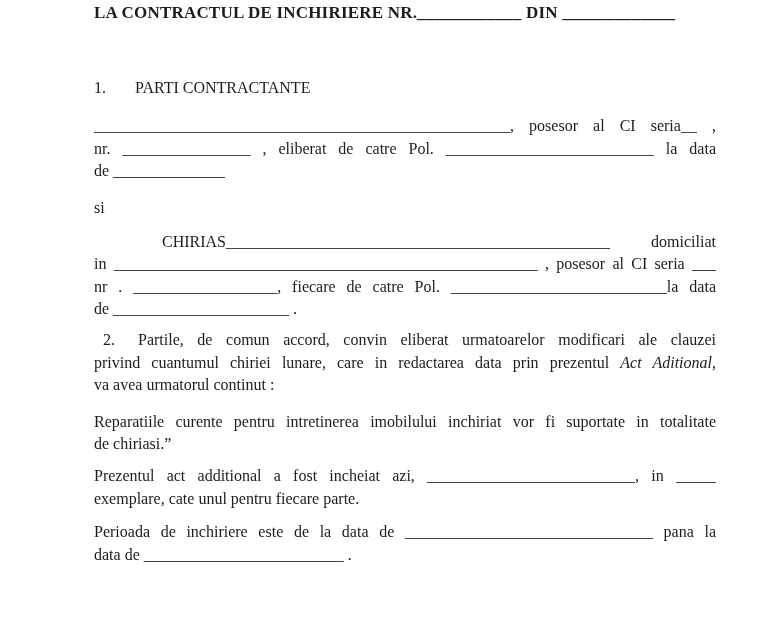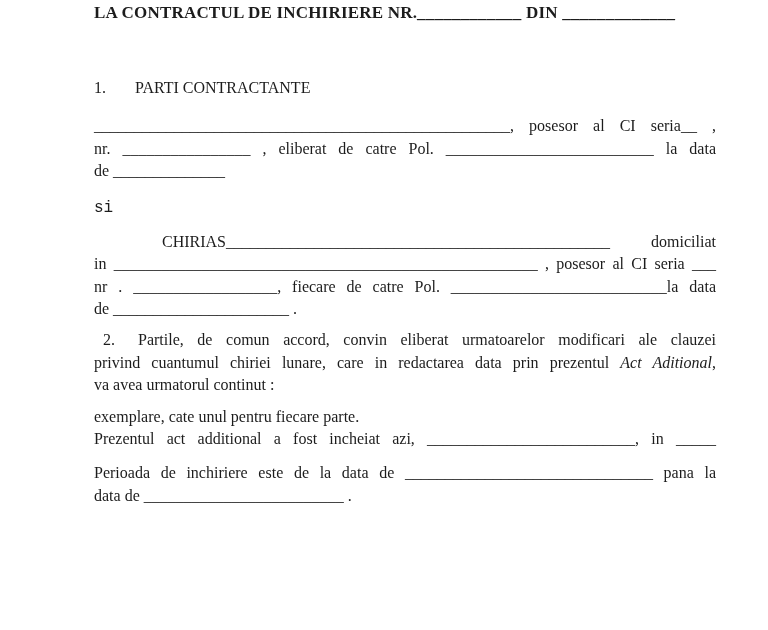--- a/index.html
+++ b/index.html
@@ -28,21 +28,21 @@
     letter-spacing: 0.2px;
     white-space: nowrap;
   }
   .num1 { display: inline-block; width: 41px; }
   .num2 { display: inline-block; width: 35px; }
   .p2first { padding-left: 9px; }
   .it { font-style: italic; }
   
   .m-heading { margin-top: 52px; }
   .m-prop    { margin-top: 16px; }
-  .m-si      { margin-top: 14px; font-family: Liberation Mono, monospace; }
+  .m-si      { margin-top: 14px; }
   .m-chir    { margin-top: 11px; }
   .m-p2      { margin-top: 8px;  }
   .m-quote   { margin-top: 16px; }
   .m-rep     { margin-top: 14px; }
   .m-prez    { margin-top: 9px;  }
   .m-per     { margin-top: 11px; }
 </style>
 </head>
 <body>
 
@@ -74,24 +74,28 @@
       <div class="line jl p2first">
         <span class="num2">2.</span><span>Partile, de comun accord, convin eliberat urmatoarelor modificari ale clauzei</span>
       </div>
       <div class="line jl">
         <span>privind cuantumul chiriei lunare, care in redactarea data prin prezentul </span><span class="it">Act Aditional</span><span>,</span>
       </div>
       <div class="line">va avea urmatorul continut :</div>
     </div>
 
 
+    <div class="m-rep">
+      <div class="line jl">Reparatiile curente pentru intretinerea imobilului inchiriat vor fi suportate in totalitate</div>
+      <div class="line">de chiriasi.”</div>
+    </div>
 
     <div class="m-prez">
+      <div class="line jl">Prezentul act additional a fost incheiat azi, __________________________, in _____</div>
       <div class="line">exemplare, cate unul pentru fiecare parte.</div>
-      <div class="line jl">Prezentul act additional a fost incheiat azi, __________________________, in _____</div>
     </div>
 
     <div class="m-per">
       <div class="line jl">Perioada de inchiriere este de la data de _______________________________ pana la</div>
       <div class="line">data de _________________________ .</div>
     </div>
 
   </div>
 </div>
 

